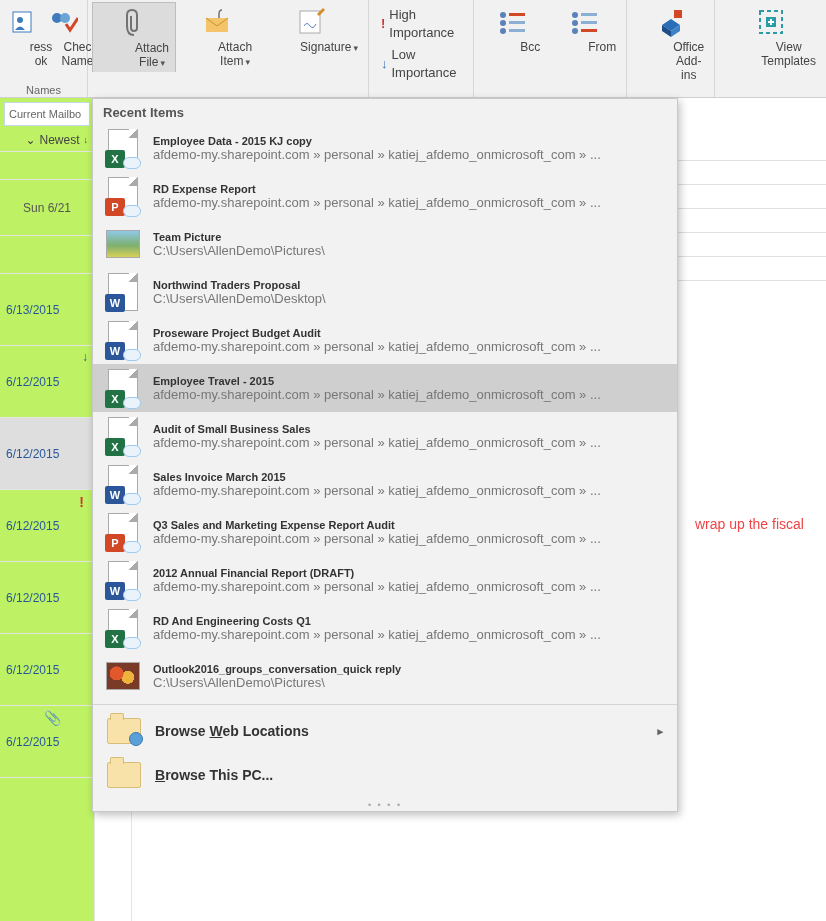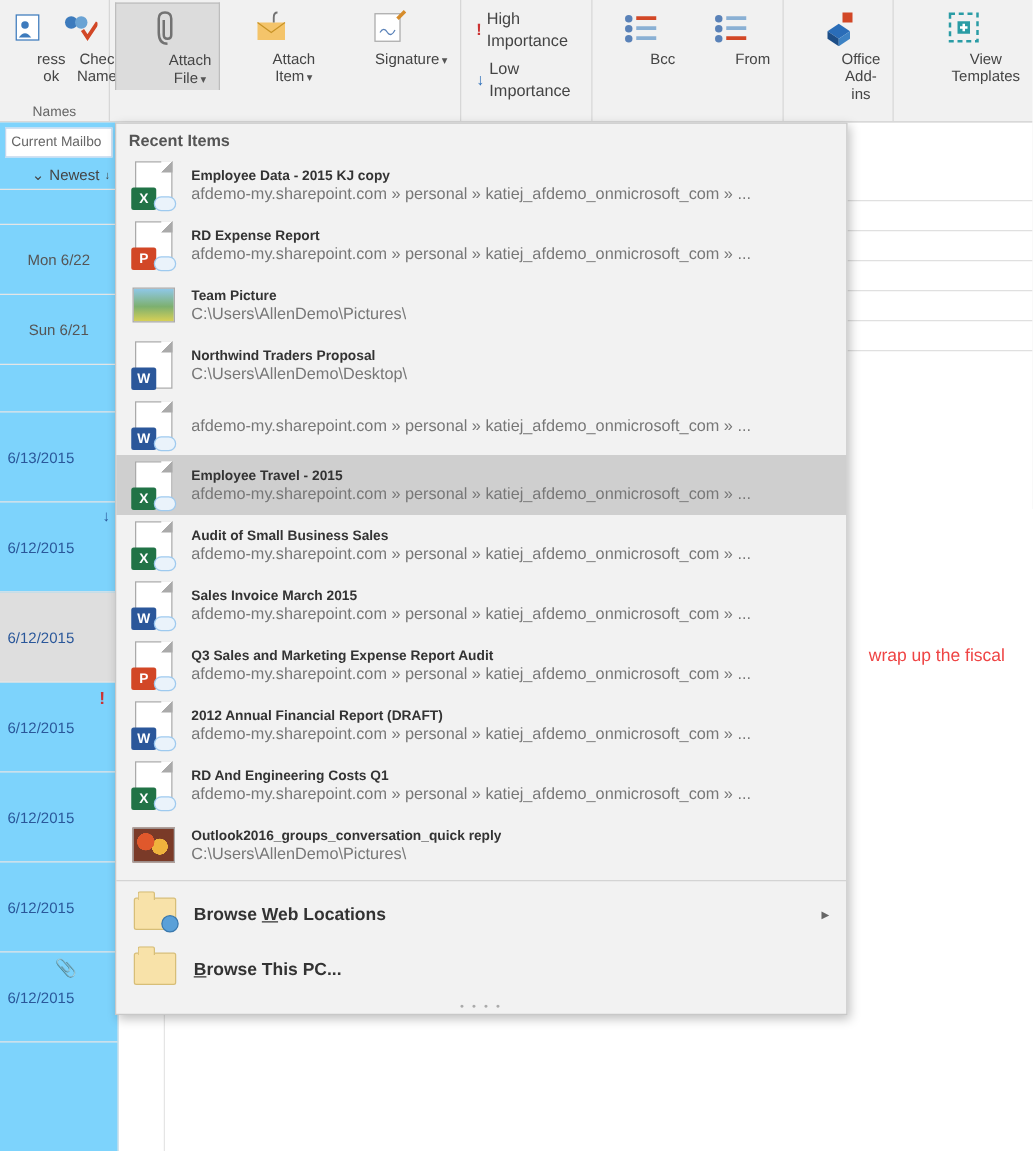--- a/index.html
+++ b/index.html
@@ -55,21 +55,21 @@
 
   
   .body-area {
     display: flex;
     height: calc(100% - 98px);
     position: relative;
   }
   .left-col {
     width: 95px;
     border-right: 1px solid #e5e5e5;
-    background:#7dd3fc;
+    background:#bef264;
     display:flex;flex-direction:column;
   }
   .search-box{
     height:24px; border:1px solid #c3d7ed; background:#fff; margin:4px 4px 2px;
     font-size:11px;color:#666;display:flex;align-items:center;padding:0 4px;overflow:hidden;white-space:nowrap;
   }
   .newest-row{display:flex;align-items:center;justify-content:flex-end;border-bottom:1px solid #e5e5e5;height:24px;padding:0 6px;font-size:12px;color:#444;gap:4px;}
   .date-cell{
     height:56px;border-bottom:1px solid #e5e5e5;display:flex;align-items:center;justify-content:center;
     font-size:12px;color:#555;position:relative;
@@ -279,21 +279,20 @@
 <div class="body-area">
   <div class="left-col">
     <div class="search-box">Current Mailbo</div>
     <div class="newest-row">
         <span>⌄</span>
         <span>Newest</span>
         <span style="font-size:9px">↓</span>
       </div>
     <div id="date-rows">
         <div class="date-cell" style="height: 28px;"></div>
-        <div class="date-cell">Mon 6/22</div>
         <div class="date-cell">Sun 6/21</div>
         <div class="date-cell" style="height: 38px;"></div>
         <div class="date-cell link" style="height: 72px; text-align: right;">6/13/2015</div>
         <div class="date-cell link" style="height: 72px;">6/12/2015<span class="arrw">↓</span></div>
         <div class="date-cell link selected" style="height: 72px;">6/12/2015</div>
         <div class="date-cell link" style="height: 72px;">6/12/2015<span class="exc">!</span></div>
         <div class="date-cell link" style="height: 72px;">6/12/2015</div>
         <div class="date-cell link" style="height: 72px;">6/12/2015</div>
         <div class="date-cell link" style="height: 72px;">6/12/2015<span class="clip">📎</span></div>
       </div>
@@ -358,20 +357,21 @@
         </div>
       </div>
       <div class="dd-item">
         <div class="file-ico">
           <div class="page-shape">
             <div class="badge word">W</div>
             <div class="cloud"></div>
           </div>
         </div>
         <div class="txt">
+          <div class="name">Proseware Project Budget Audit</div>
           <div class="path">afdemo-my.sharepoint.com » personal » katiej_afdemo_onmicrosoft_com » ...</div>
         </div>
       </div>
       <div class="dd-item hovered">
         <div class="file-ico">
           <div class="page-shape">
             <div class="badge excel">X</div>
             <div class="cloud"></div>
           </div>
         </div>

